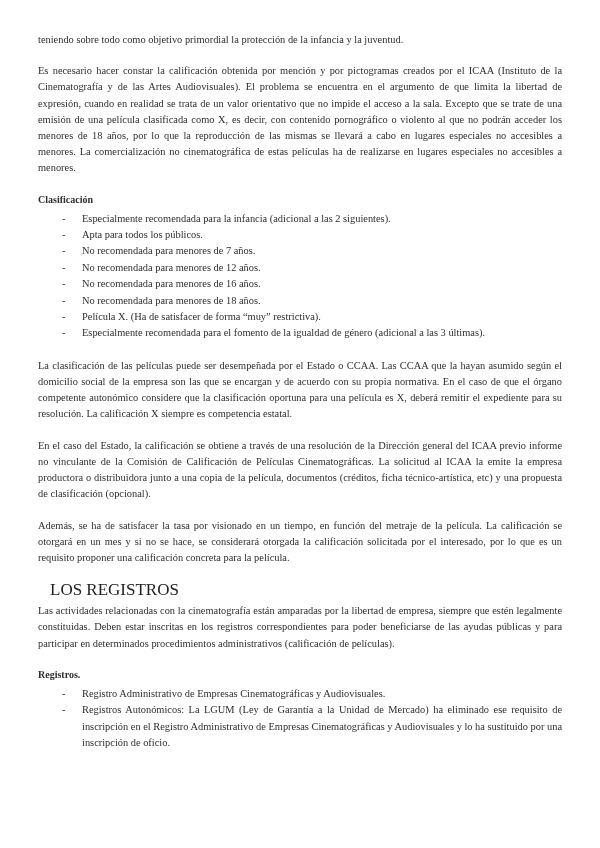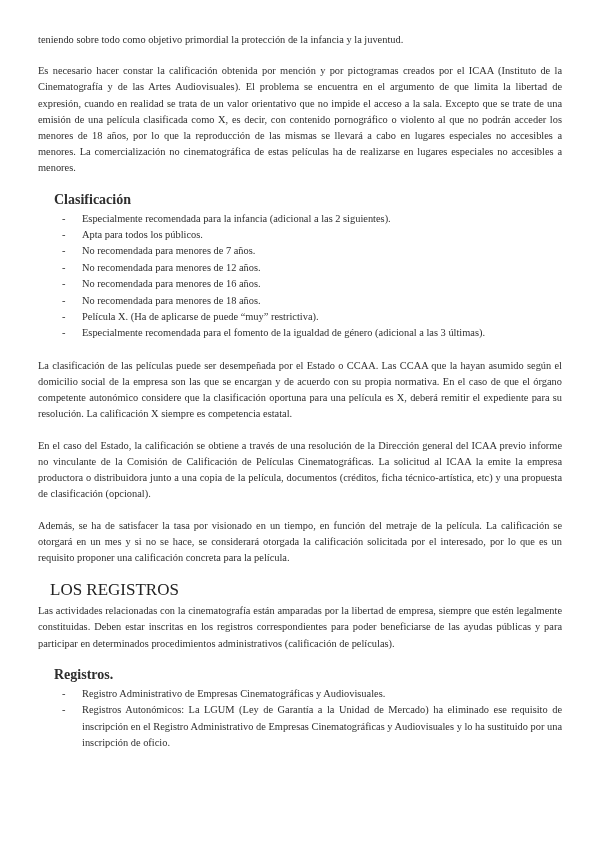--- a/index.html
+++ b/index.html
@@ -24,24 +24,24 @@
   }
   p {
     margin: 0 0 15px 0;
   }
   .body-text {
     font-size: 10.4px;
     line-height: 16.2px;
     text-align: justify;
   }
   .subheading {
-    font-size: 14px;
+    font-size: 10px;
     line-height: 16px;
     font-weight: bold;
-    margin: 4px 0 3px 16px;
+    margin: 4px 0 3px 0;
   }
   .section-heading {
     font-size: 17px;
     line-height: 17px;
     font-weight: normal;
     margin: 8px 0 5px 12px;
     color: #222222;
   }
   .dash-list {
     list-style: none;
@@ -94,21 +94,21 @@
     <li class="dash-item">
       <span class="dash">-</span>
       <span class="item-text">No recomendada para menores de 16 años.</span>
     </li>
     <li class="dash-item">
       <span class="dash">-</span>
       <span class="item-text">No recomendada para menores de 18 años.</span>
     </li>
     <li class="dash-item">
       <span class="dash">-</span>
-      <span class="item-text">Película X. (Ha de aplicarse de puede “muy” restrictiva).</span>
+      <span class="item-text">Película X. (Ha de satisfacer de forma “muy” restrictiva).</span>
     </li>
     <li class="dash-item">
       <span class="dash">-</span>
       <span class="item-text">Especialmente recomendada para el fomento de la igualdad de género (adicional a las 3 últimas).</span>
     </li>
   </ul>
 
   <p class="body-text">La clasificación de las películas puede ser desempeñada por el Estado o CCAA. Las CCAA que la hayan asumido según el domicilio social de la empresa son las que se encargan y de acuerdo con su propia normativa. En el caso de que el órgano competente autonómico considere que la clasificación oportuna para una película es X, deberá remitir el expediente para su resolución. La calificación X siempre es competencia estatal.</p>
 
   <p class="body-text">En el caso del Estado, la calificación se obtiene a través de una resolución de la Dirección general del ICAA previo informe no vinculante de la Comisión de Calificación de Películas Cinematográficas. La solicitud al ICAA la emite la empresa productora o distribuidora junto a una copia de la película, documentos (créditos, ficha técnico-artística, etc) y una propuesta de clasificación (opcional).</p>

